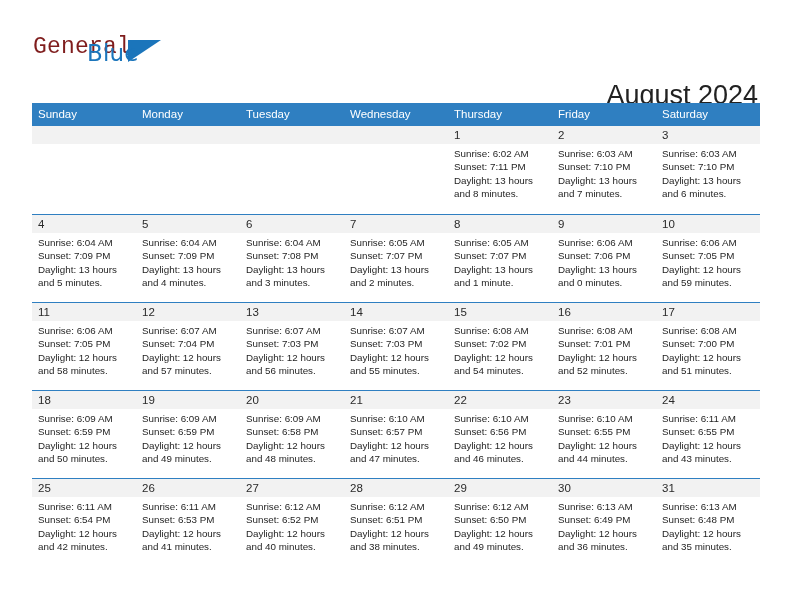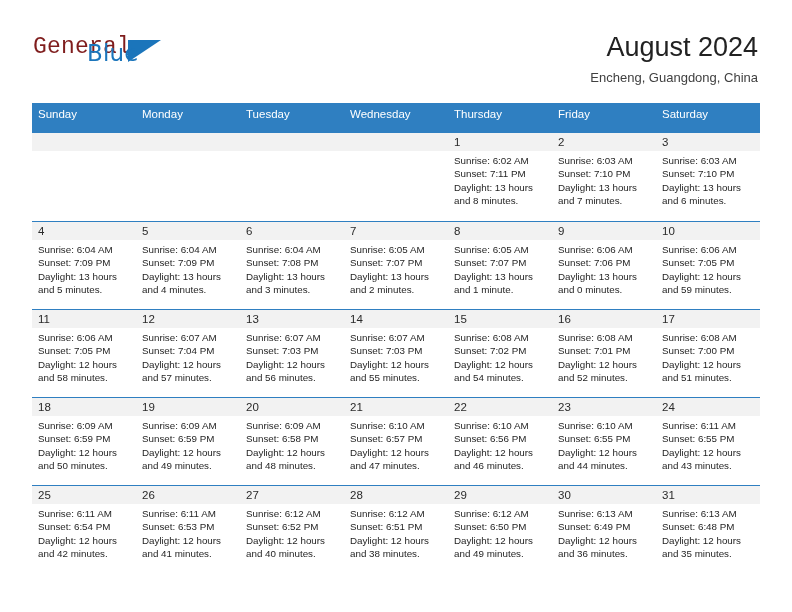--- a/index.html
+++ b/index.html
@@ -71,41 +71,42 @@
     right: 34px;
     top: 30px;
     text-align: right;
   }
   .cal-title {
     font-size: 27px;
     font-weight: 400;
     color: #222222;
     line-height: 34px;
     white-space: nowrap;
+    margin-top: 48px;
   }
   .cal-subtitle {
     margin-top: 5px;
     font-size: 13px;
     font-weight: 400;
     color: #404040;
     line-height: 17px;
     white-space: nowrap;
   }
 
   
   .calendar {
     position: absolute;
     left: 32px;
     top: 103px;
     width: 728px;
   }
   .weekday-row {
     display: flex;
     background: #2f7fc1;
-    height: 30px;
+    height: 23px;
   }
   .weekday {
     flex: 1 1 0;
     box-sizing: border-box;
     color: #ffffff;
     font-size: 11.5px;
     line-height: 23px;
     padding-left: 6px;
     white-space: nowrap;
     overflow: hidden;

